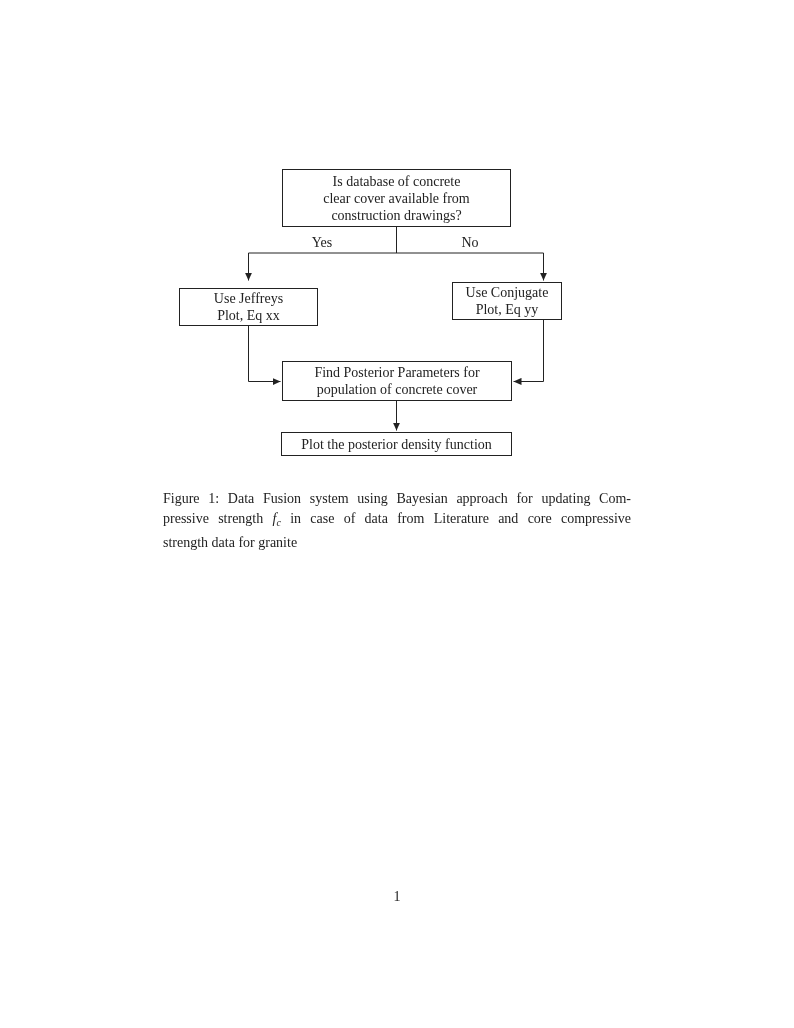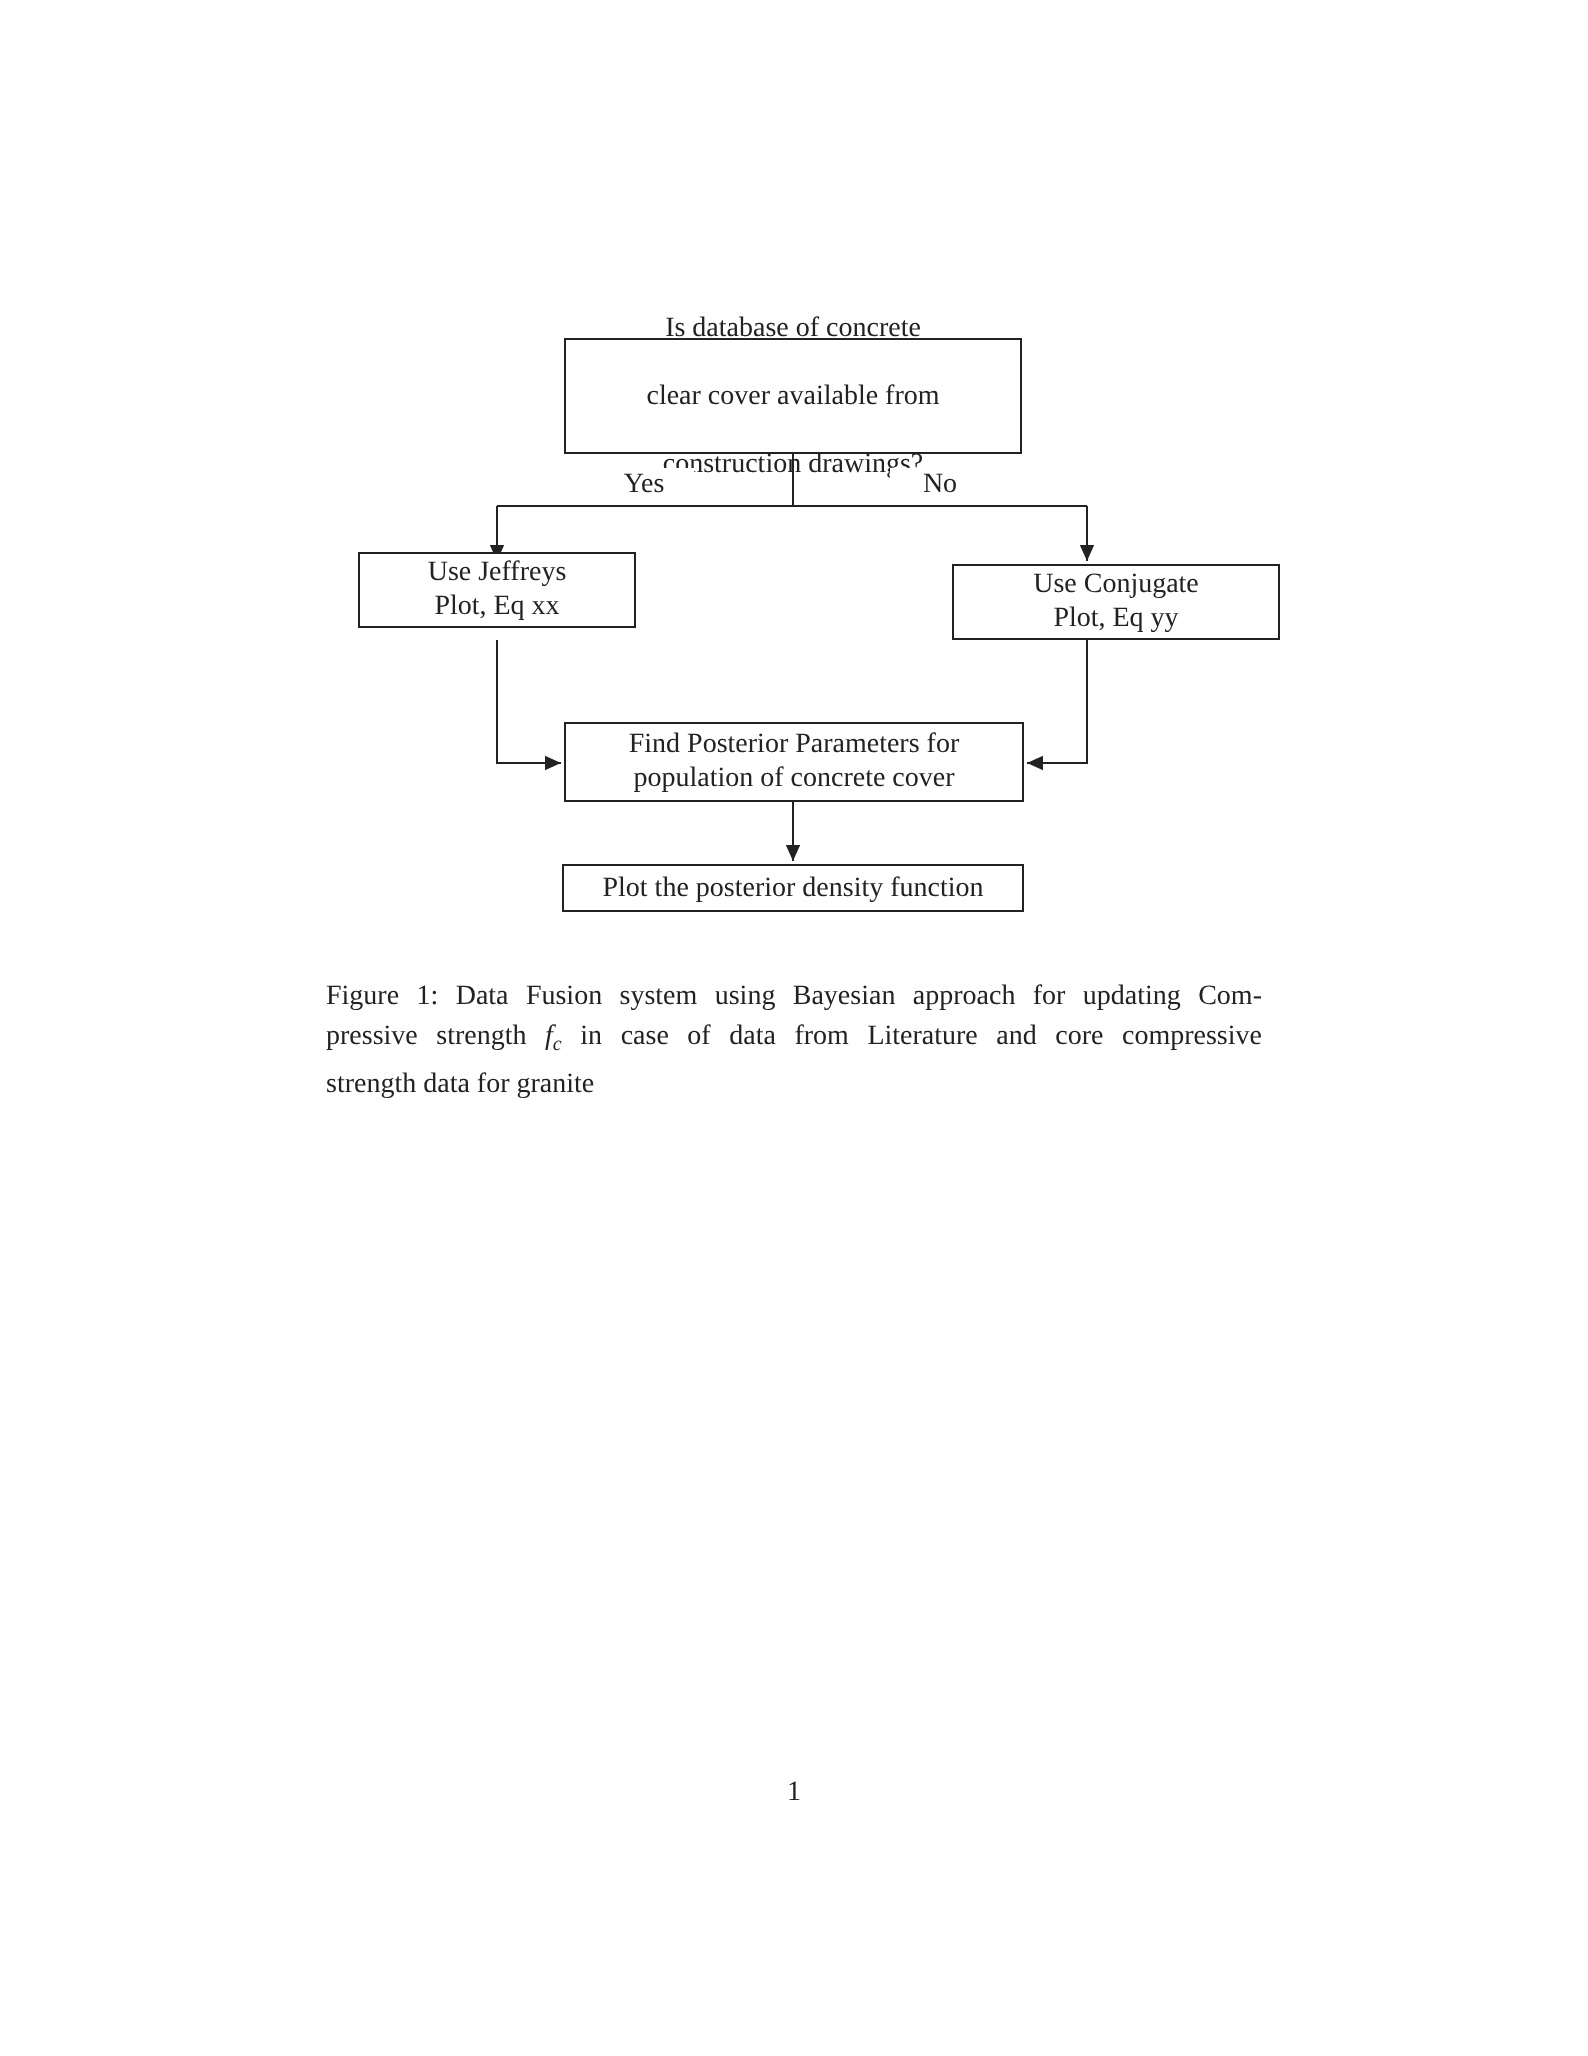--- a/index.html
+++ b/index.html
@@ -18,23 +18,23 @@
   .node {
     position:absolute;
     border:1px solid var(--ink);
     background:var(--paper);
     display:flex; flex-direction:column;
     justify-content:center; align-items:center;
     text-align:center;
     font-size:14px; line-height:17px;
   }
   .node-line { white-space:nowrap; }
-  #node-decision  { left:282px; top:169px; width:229px; height:58px;gap:17px; }
-  #node-jeffreys  { left:179px; top:276px; width:139px; height:38px; }
-  #node-conjugate { left:476px; top:282px; width:164px; height:38px; }
+  #node-decision  { left:282px; top:169px; width:229px; height:58px; }
+  #node-jeffreys  { left:179px; top:288px; width:139px; height:38px; }
+  #node-conjugate { left:452px; top:282px; width:110px; height:38px; }
   #node-posterior { left:282px; top:361px; width:230px; height:40px; }
   #node-plot      { left:281px; top:432px; width:231px; height:24px; }
   .branch-label {
     position:absolute; top:234px; width:50px;
     font-size:14px; line-height:17px; text-align:center;
     background:var(--paper);
   }
   #label-yes { left:297px; }
   #label-no  { left:445px; }
   .caption {

